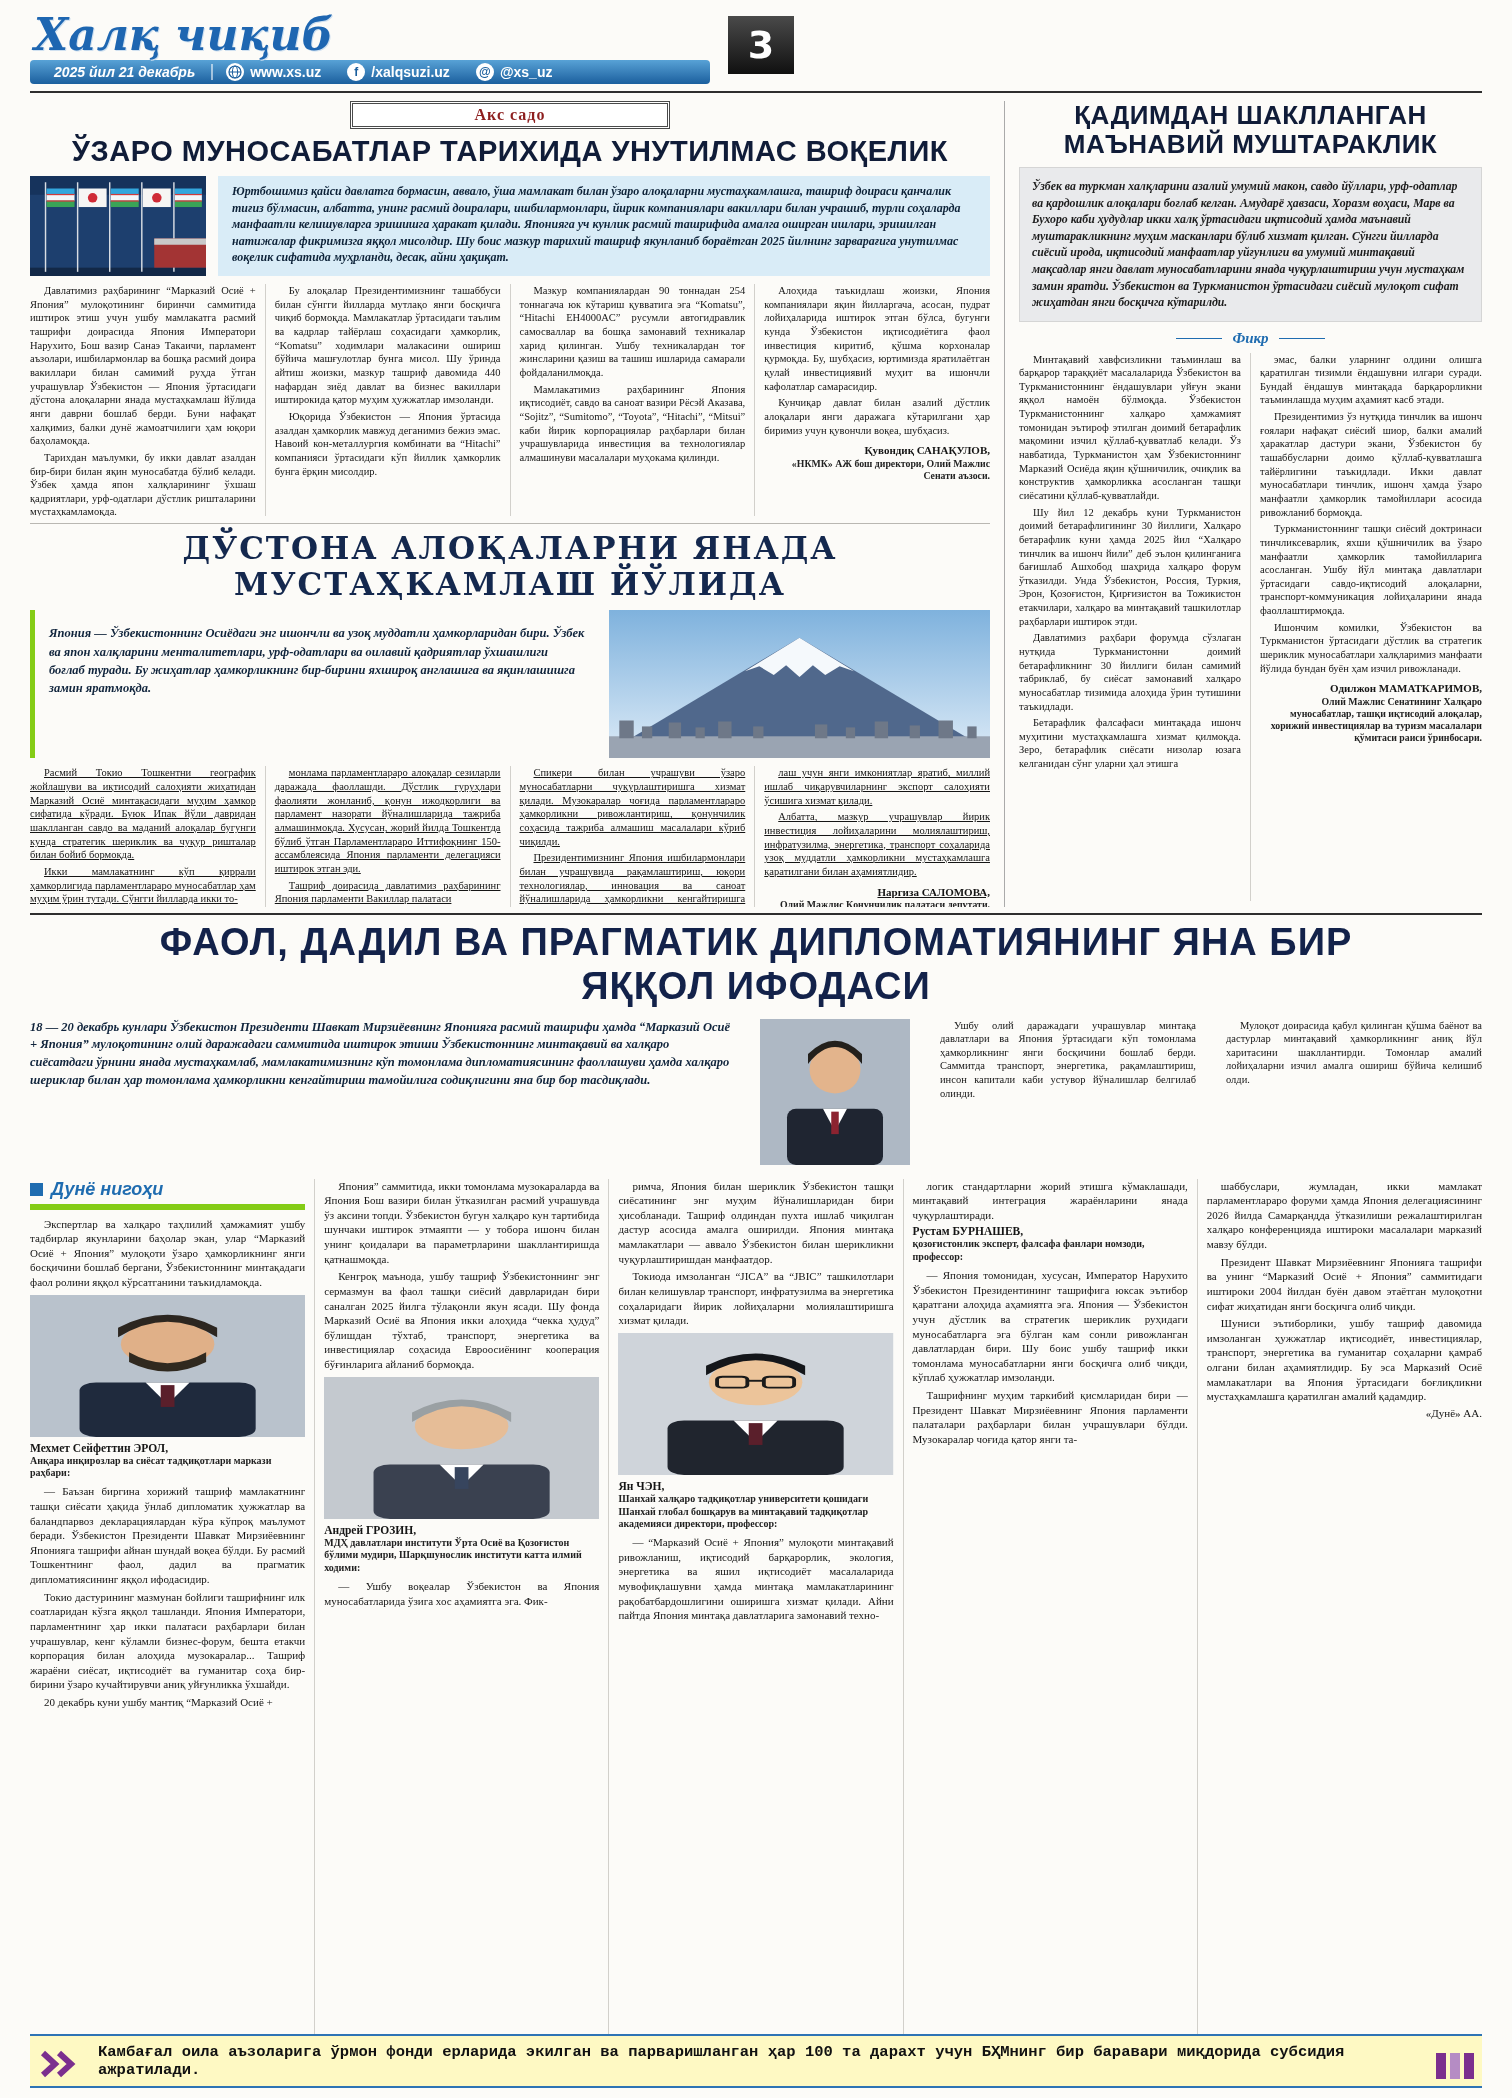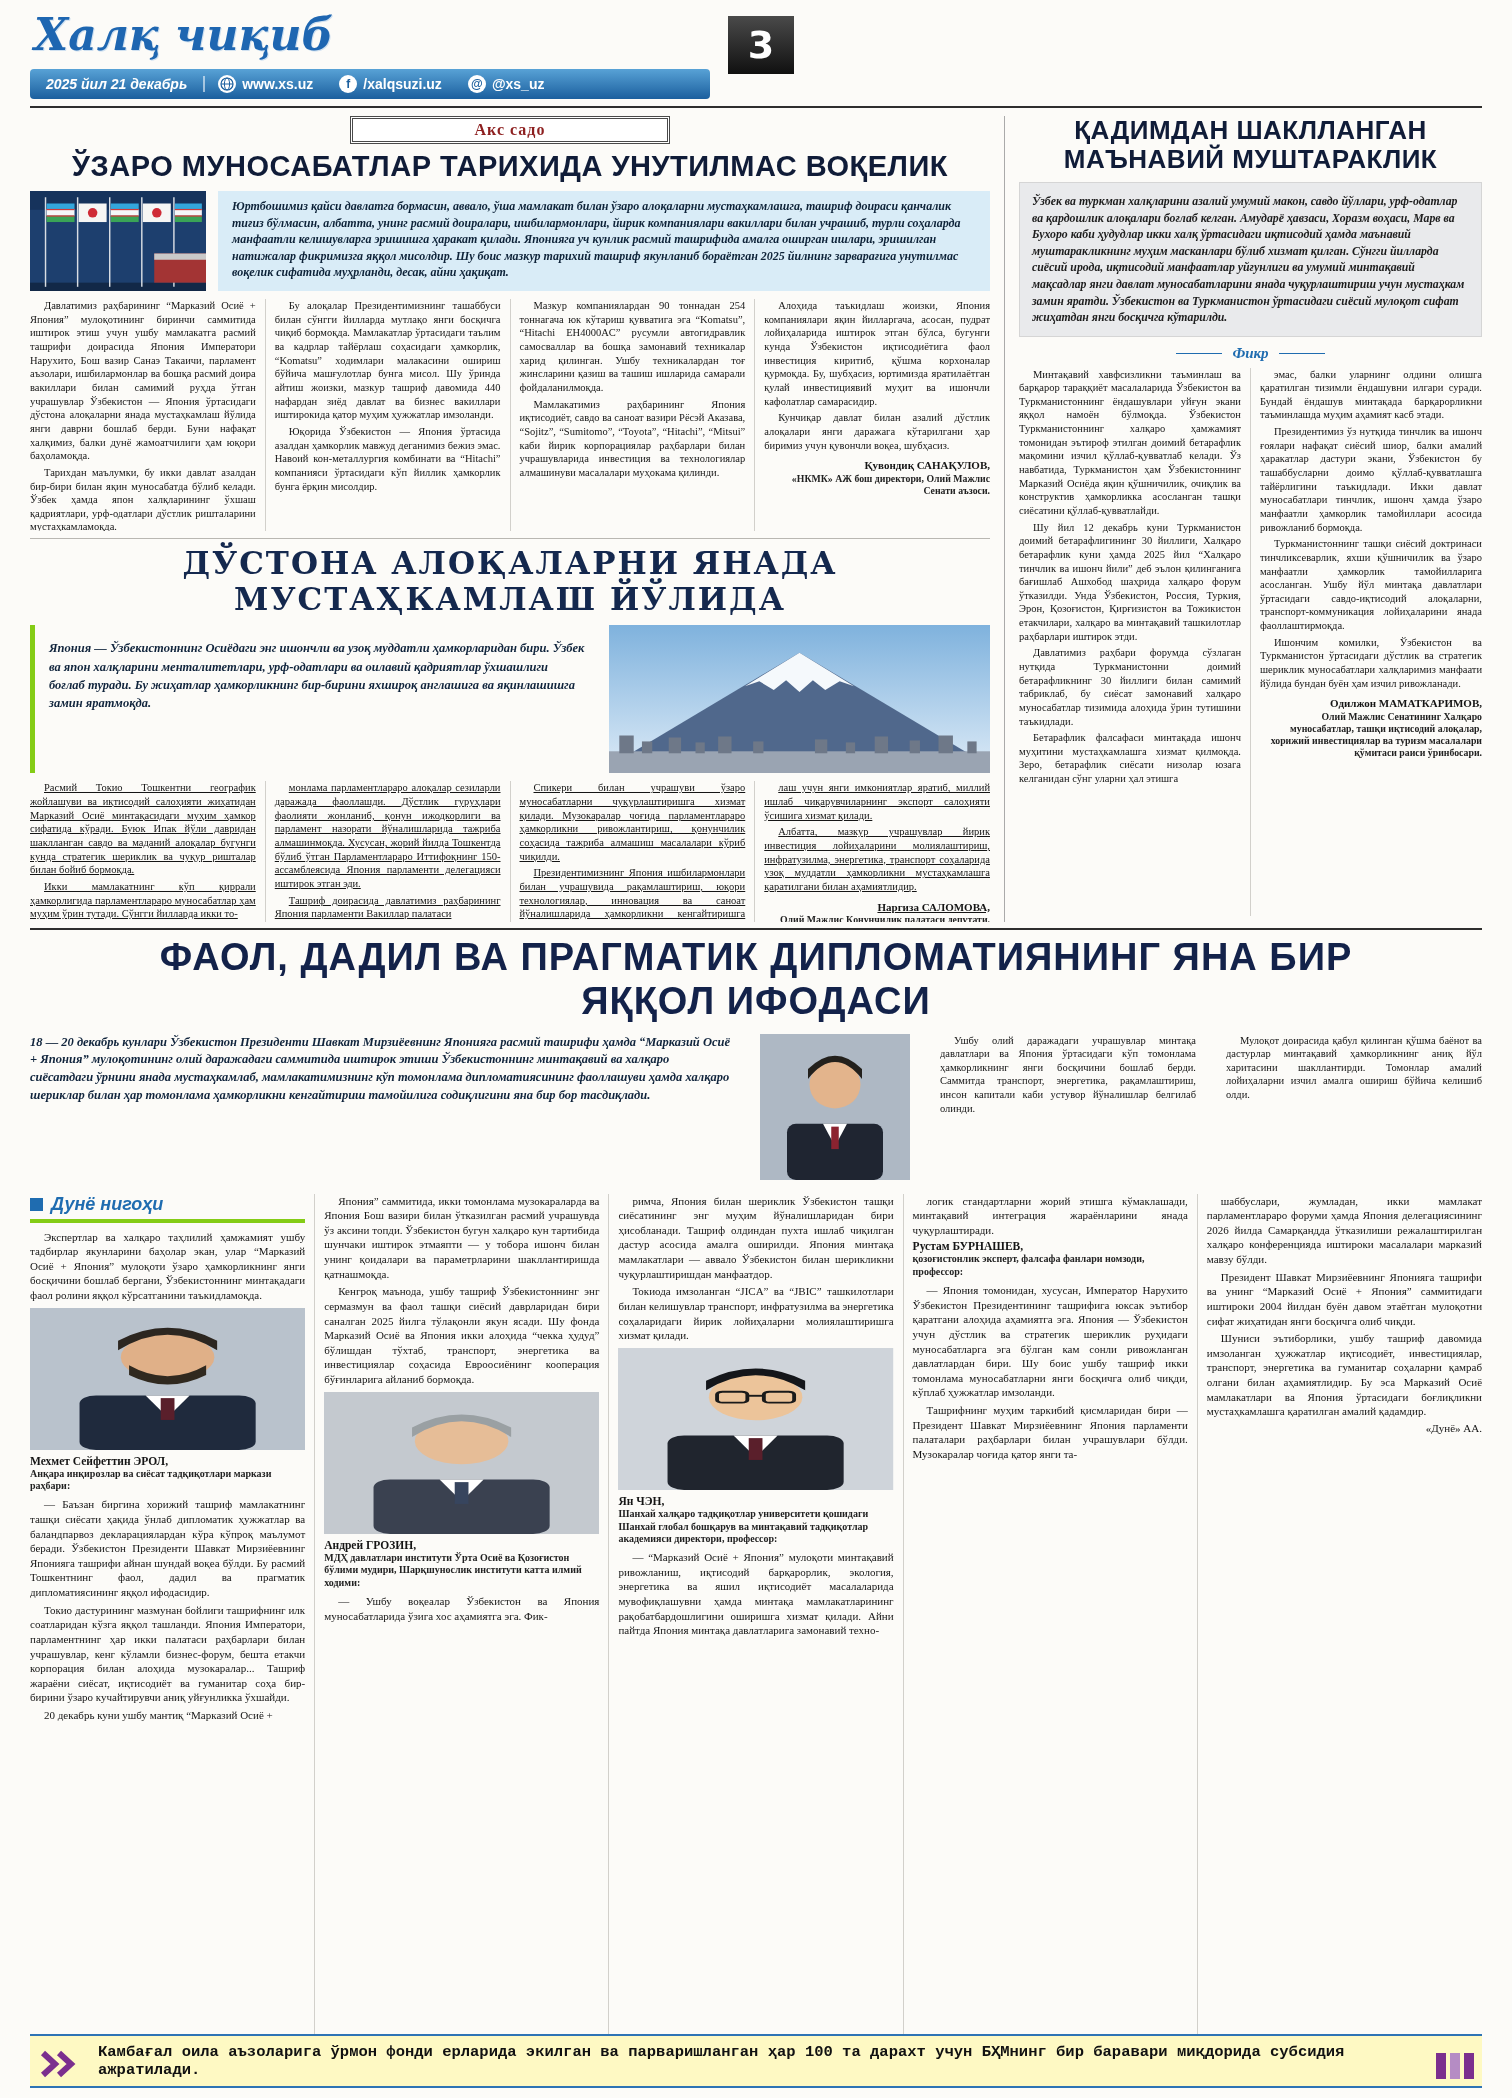--- a/index.html
+++ b/index.html
@@ -4,21 +4,21 @@
 <style>
   * { margin:0; padding:0; box-sizing:border-box; }
   html,body { background:#e9e7e2; }
   body { font-family:"Liberation Serif", serif; color:#151515; }
   .page { position:relative; width:1512px; height:2098px; margin:0 auto; background:#fcfbf8; padding:12px 30px 0; overflow:hidden; }
 
   
   .masthead { display:flex; align-items:flex-start; gap:18px; }
   .mast-left { width:680px; flex:0 0 auto; }
   .logo { font-family:"DejaVu Serif", serif; font-style:italic; font-weight:bold; font-size:44px; line-height:1.05; color:#1e66b1; padding-left:4px; text-shadow:1px 1px 0 #cfe0f0; }
-  .datebar { margin-top:11px; height:30px; background:linear-gradient(180deg,#58a2d6,#1b5f9e); border-radius:4px; display:flex; align-items:center; color:#fff; font-family:"Liberation Sans", sans-serif; font-size:14px; }
+  .datebar { margin-top:2px; height:24px; background:linear-gradient(180deg,#58a2d6,#1b5f9e); border-radius:4px; display:flex; align-items:center; color:#fff; font-family:"Liberation Sans", sans-serif; font-size:14px;padding-left:8px; }
   .datebar .date { font-weight:bold; font-style:italic; padding:0 16px; border-right:2px solid rgba(255,255,255,.55); white-space:nowrap; }
   .contact { display:flex; align-items:center; gap:6px; padding:0 13px; font-weight:bold; white-space:nowrap; }
   .circle-icon { width:18px; height:18px; border-radius:50%; background:#fff; color:#1b5f9e; display:flex; align-items:center; justify-content:center; font-size:12px; font-weight:bold; font-family:"Liberation Sans", sans-serif; flex:0 0 auto; }
   .section-title { flex:1 1 auto; text-align:center; font-family:"DejaVu Sans", sans-serif; font-weight:bold; font-size:46px; letter-spacing:9px; color:#1c2b57; margin-top:16px; text-shadow:2px 2px 0 #c9d4e8; white-space:nowrap; }
   .pagenum { flex:0 0 auto; width:66px; height:58px; margin-top:4px; background:linear-gradient(180deg,#4a4a4a,#101010); color:#fff; font-family:"DejaVu Sans", sans-serif; font-size:38px; font-weight:bold; display:flex; align-items:center; justify-content:center; }
   .mast-rule { border-top:2px solid #2e2e2e; margin-top:7px; }
 
   
   .cols { display:flex; }
   .ncol { flex:1 1 0; padding:0 9px; border-right:1px solid #d2d0cb; min-width:0; overflow:hidden; }
@@ -65,21 +65,21 @@
   
   .big-rule { border-top:2px solid #2e2e2e; margin:6px 0 6px; }
   .headline4 { text-align:center; font-family:"Liberation Sans", sans-serif; font-weight:bold; font-size:38px; line-height:1.15; color:#13224a; letter-spacing:1px; max-width:1260px; margin:0 auto 10px; }
   .a4-toprow { display:flex; gap:30px; height:150px; margin-bottom:10px; }
   .lead4 { width:700px; flex:0 0 auto; font-style:italic; font-weight:bold; font-size:12.5px; line-height:1.42; color:#10243c; overflow:hidden; }
   .portrait-top { width:150px; height:146px; flex:0 0 auto; }
   .portrait-top svg, .portrait svg { width:100%; height:100%; display:block; }
   .a4-topcol { flex:1 1 0; min-width:0; overflow:hidden; }
   .a4-cols { height:858px; overflow:hidden; }
   .a4-cols .body { font-size:11px; line-height:1.33; }
-  .world-label { display:flex; align-items:center; gap:8px; border-bottom:4px solid #84cc16; padding-bottom:4px; margin-bottom:7px; }
+  .world-label { display:flex; align-items:center; gap:8px; border-bottom:6px solid #84cc16; padding-bottom:4px; margin-bottom:7px; }
   .wl-icon { width:13px; height:13px; background:#1f6cb0; flex:0 0 auto; }
   .world-label .wl-text { color:#1f6cb0; font-weight:bold; font-style:italic; font-size:18px; font-family:"Liberation Sans", sans-serif; }
   .portrait { width:100%; height:142px; margin:5px 0 5px; }
   .expert-name { font-weight:bold; font-size:11.5px; margin-bottom:1px; }
   .expert-role { font-weight:bold; font-size:10px; line-height:1.28; color:#222; margin-bottom:4px; }
   .credit { text-align:right; font-weight:normal; font-size:11px; }
 
   
   .ticker { position:absolute; left:30px; right:30px; bottom:10px; border-top:2px solid #2e74b5; border-bottom:2px solid #2e74b5; padding:7px 8px; display:flex; align-items:flex-end; gap:16px; background:#fef9c3;font-family:Liberation Mono, monospace; }
   .ticker-arrows { flex:0 0 auto; display:flex; align-items:center; }

